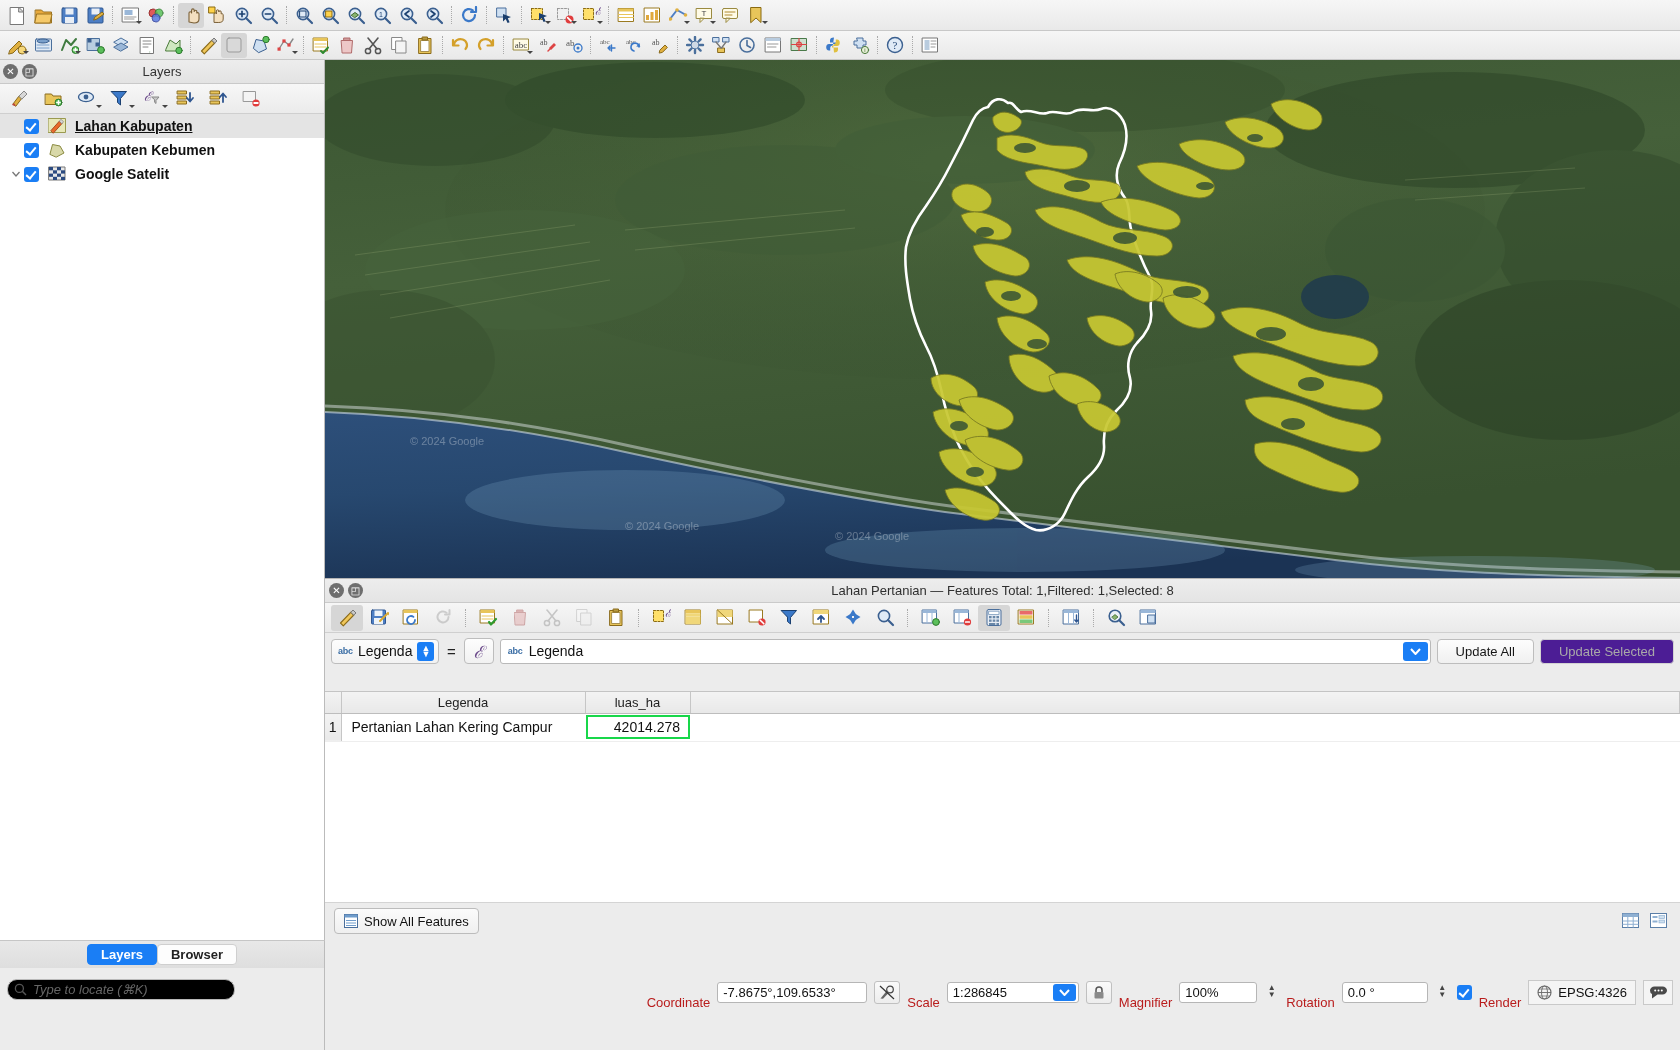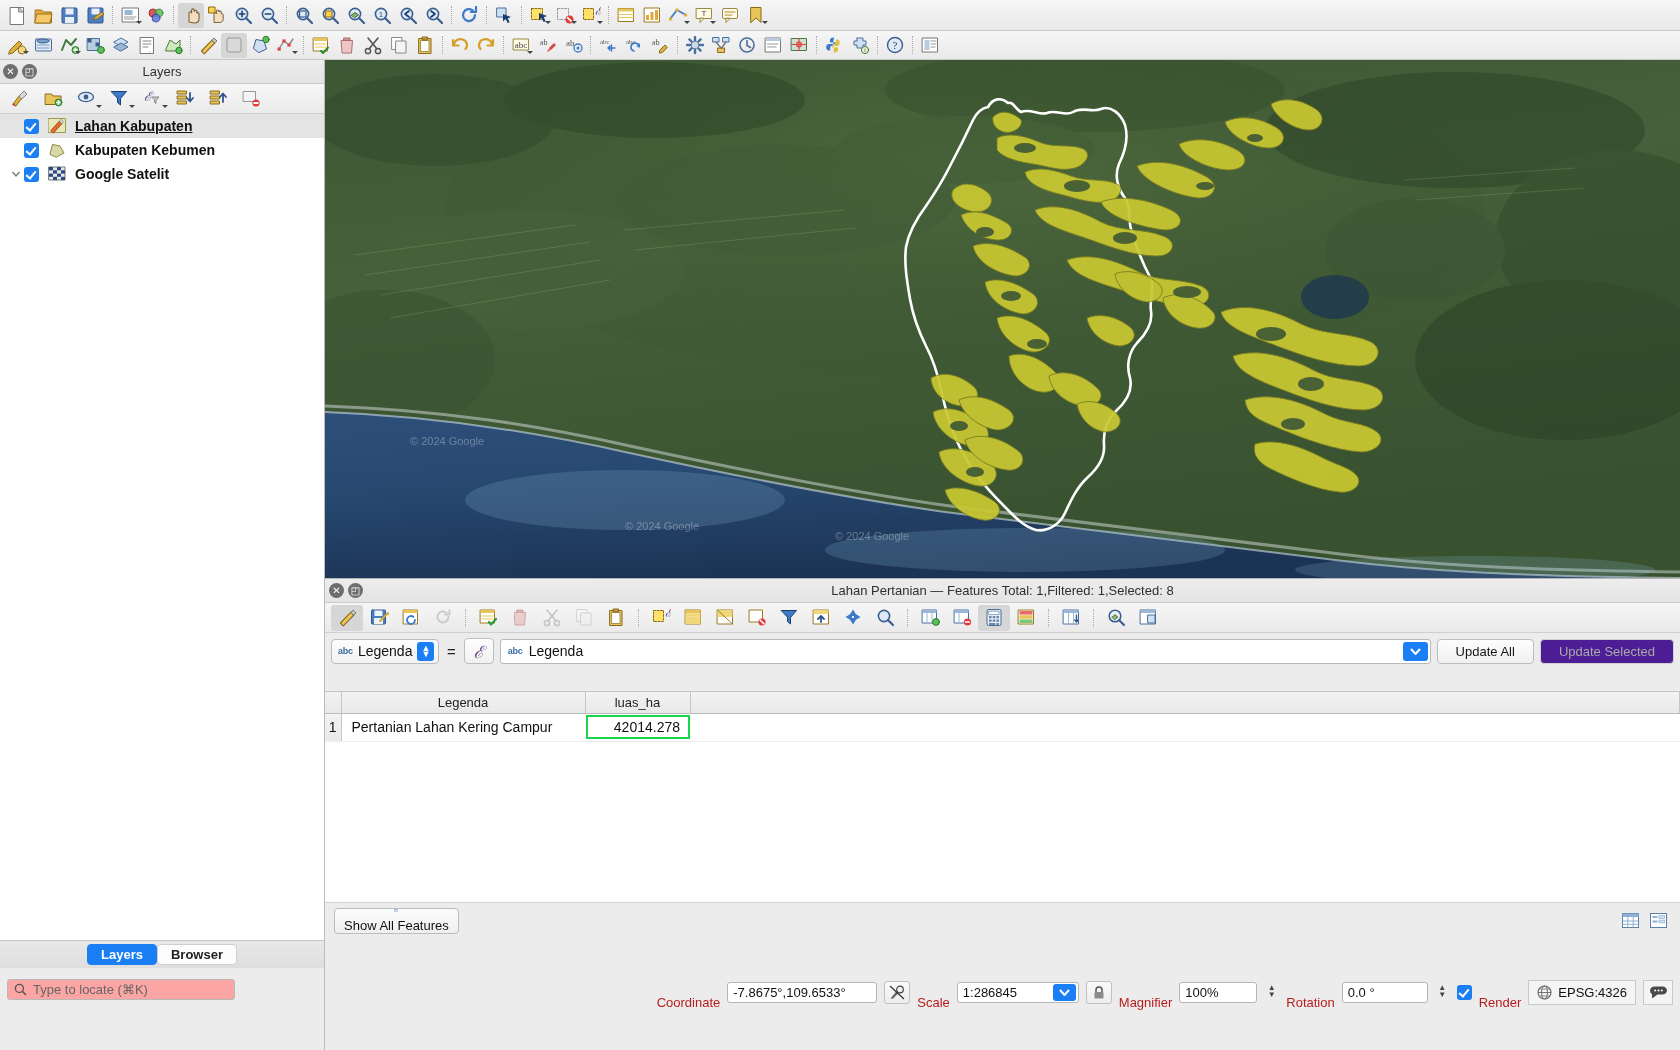--- a/index.html
+++ b/index.html
@@ -114,23 +114,23 @@
   .ptab.on { background: #1a7ef5; color: #fff; border-color: #1a7ef5; }
 
   
   #locatebar {
     position: absolute; left: 0; top: 968px; width: 325px; height: 82px;
     background: #ececec; border-right: 1px solid #bbb;
   }
   #locate-input {
     position: absolute; left: 7px; top: 11px;
     width: 228px; height: 21px;
-    background: #fca5a5; border: 1px solid #b9b9b9; border-radius: 3px;
+    background: #000000; border: 1px solid #b9b9b9; border-radius: 10px;
     display: flex; align-items: center; padding-left: 6px;
-    font-size: 13px; color: #666;
+    font-size: 13px; color: #666; font-style: italic;
   }
 
   
   #map {
     position: absolute; left: 325px; top: 60px;
     width: 1355px; height: 518px;
     overflow: hidden;
     background: #2f4a2a;
   }
   #map svg { display: block; }
@@ -244,21 +244,21 @@
     position: absolute; left: 0; bottom: 0;
     width: 1355px; height: 38px; background: #ececec;
     border-top: 1px solid #d4d4d4;
   }
   #show-all {
     position: absolute; left: 9px; top: 5px;
     height: 26px; padding: 0 9px;
     background: linear-gradient(#fbfbfb,#efefef);
     border: 1px solid #bcbcbc; border-radius: 4px;
     display: flex; align-items: center; gap: 6px;
-    font-size: 13px; color: #111; flex-direction: column;
+    font-size: 13px; color: #111;
   }
   .fview {
     position: absolute; top: 6px; width: 24px; height: 22px;
     display: flex; align-items: center; justify-content: center;
   }
 
   
   #status {
     position: absolute; left: 325px; top: 968px;
     width: 1355px; height: 82px; background: #ececec;
@@ -1402,21 +1402,21 @@
         <span>-7.8675°,109.6533°</span>
       </div>
       <div class="sbtn">
         <svg width="16" height="15" viewBox="0 0 16 15">
           <circle cx="11" cy="4.5" r="3.3" fill="none" stroke="#444" stroke-width="1.2"></circle>
           <path d="M1.5 13.5 L8 5.5 L10 7.5 L4 13.8 Z" fill="#666"></path>
           <line x1="1" y1="1" x2="15" y2="14" stroke="#333" stroke-width="1.2"></line>
         </svg>
       </div>
       <span class="slabel">Scale</span>
-      <div class="sfield withdrop" style="width:122px">
+      <div class="sfield withdrop" style="width:132px">
         <span style="flex:1">1:286845</span>
         <span class="sdrop">
           <svg width="11" height="7" viewBox="0 0 11 7">
               <path d="M1 1 L5.5 6 L10 1" fill="none" stroke="#fff" stroke-width="2"></path>
             </svg>
         </span>
       </div>
       <div class="sbtn">
         <svg width="14" height="15" viewBox="0 0 14 15">
           <path d="M4 7 V5 a3 3 0 0 1 6 0 V7" fill="none" stroke="#555" stroke-width="1.5"></path>

